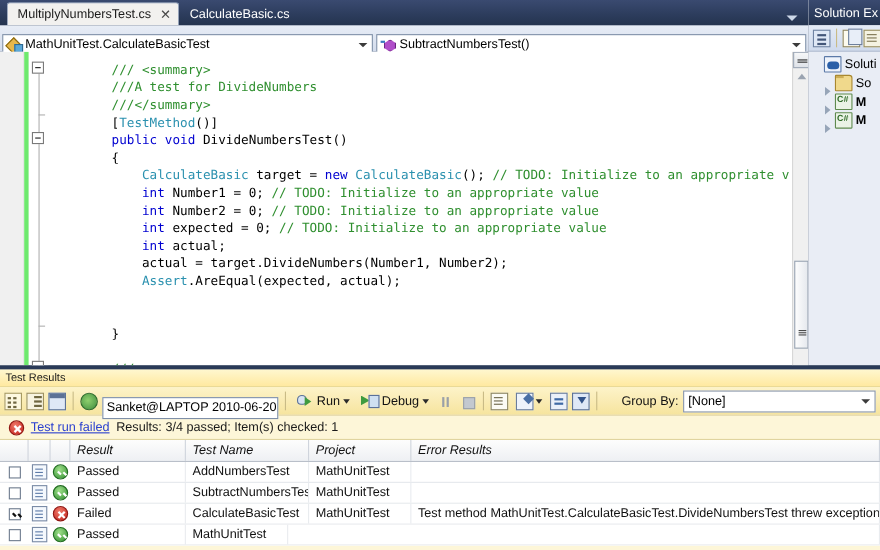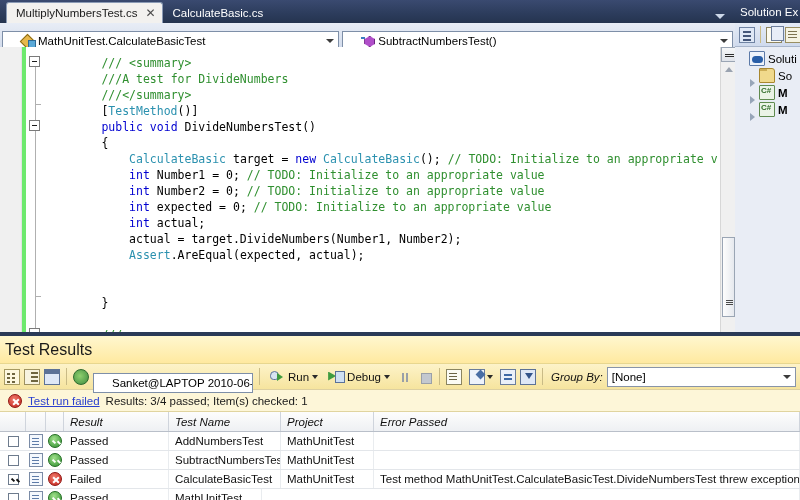--- a/index.html
+++ b/index.html
@@ -116,21 +116,21 @@
 
   
   .navbar-row {
     position: absolute; left: 0; top: 23px; width: 735px; height: 24px;
     display: flex; align-items: center; gap: 3px;
     background: linear-gradient(180deg,#e8edf6 0%,#d3dcec 100%);
     padding: 0 2px;
   }
   .combo {
     height: 20px; background: #ffffff; border: 1px solid #7e8fa8;
-    display: flex; align-items: center; padding-left: 18px;
+    display: flex; align-items: center; padding-left: 3px;
     font-size: 11.5px; color: #000; white-space: nowrap; overflow: hidden; margin-top: 12px;
   }
   .combo.left { width: 370px; }
   .combo.right { width: 429px; }
   .combo .cb-ico { width: 14px; height: 14px; flex: none; margin-right: 3px; position: relative; }
   .ci-class::before {
     content: ""; position: absolute; left: 1px; top: 2px; width: 9px; height: 9px;
     background: #e8b84b; border: 1px solid #8a6a14; transform: rotate(45deg);
   }
   .ci-class::after {
@@ -222,22 +222,22 @@
     content: ""; position: absolute; left: 3px; top: 62px; width: 7px; height: 1px;
     background: #4a4a4a; box-shadow: 0 2px 0 #4a4a4a, 0 4px 0 #4a4a4a;
   }
 
   
   .testresults {
     position: absolute; left: 0; top: 336px; width: 800px; height: 164px;
     background: #fdf6d8;
   }
   .tr-title {
-    height: 28px; display: flex; align-items: center; padding-left: 5px;
-    font-size: 16px; color: #1a1a1a;
+    height: 16px; display: flex; align-items: center; padding-left: 5px;
+    font-size: 10px; color: #1a1a1a;
     background: linear-gradient(180deg,#fff7cf 0%,#ffe9a0 100%);
     border-bottom: 1px solid #e8d78f;
   }
   .tr-toolbar {
     height: 26px; display: flex; align-items: center; gap: 4px;
     padding: 0 4px;
     background: linear-gradient(180deg,#fdf3c9 0%,#f6e49e 100%);
     border-bottom: 1px solid #ddd0a0;
   }
   .sep { width: 1px; height: 17px; background: #c9bb86; margin: 0 2px; flex: none; }
@@ -311,21 +311,21 @@
   .gi-export::after {
     content: ""; position: absolute; left: 3px; top: 4px; width: 8px; height: 2px;
     background: #3f6aa5; box-shadow: 0 4px 0 #3f6aa5;
   }
   .gi-import { background: #dfe8f6; border: 1px solid #5d7296; }
   .gi-import::after {
     content: ""; position: absolute; left: 4px; top: 3px; width: 0; height: 0;
     border-left: 4px solid transparent; border-right: 4px solid transparent;
     border-top: 6px solid #33548a;
   }
-  .groupby-label { font-size: 11.5px; color: #111; margin-left: 2px; white-space: nowrap; font-style: italic; }
+  .groupby-label { font-size: 11.5px; color: #111; margin-left: 16px; white-space: nowrap; }
   .groupby-combo {
     height: 20px; flex: 1 1 auto; min-width: 60px; background: #fff;
     border: 1px solid #8894a8; display: flex; align-items: center;
     padding-left: 4px; font-size: 11.5px; color: #000;
   }
 
   .tr-status {
     height: 22px; display: flex; align-items: center; gap: 6px; padding-left: 8px;
     font-size: 11.5px; color: #1a1a1a; background: #fdf6d8;
     border-bottom: 1px solid #e0d49f;
@@ -548,21 +548,21 @@
     </div>
 
     <div class="grid">
       <div class="grid-head">
         <div class="gh c-chk"></div>
         <div class="gh c-ic"></div>
         <div class="gh c-ic2"></div>
         <div class="gh c-res">Result</div>
         <div class="gh c-name">Test Name</div>
         <div class="gh c-proj">Project</div>
-        <div class="gh c-err">Error Passed</div>
+        <div class="gh c-err">Error Results</div>
       </div>
       <div id="grid-body">
           <div class="grid-row">
             <div class="gc c-chk">
               <span class="cbx"></span>
             </div>
             <div class="gc c-ic">
               <span class="rowdoc"></span>
             </div>
             <div class="gc c-ic2">

